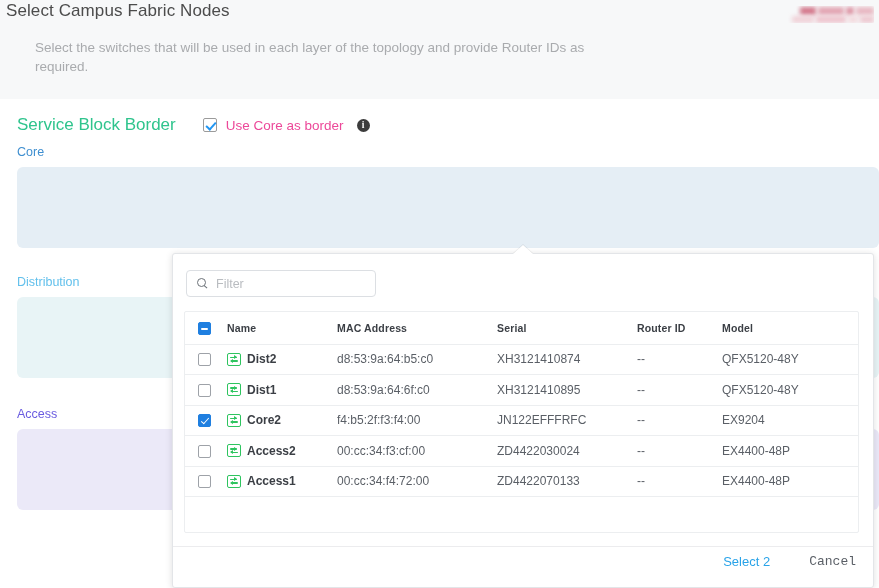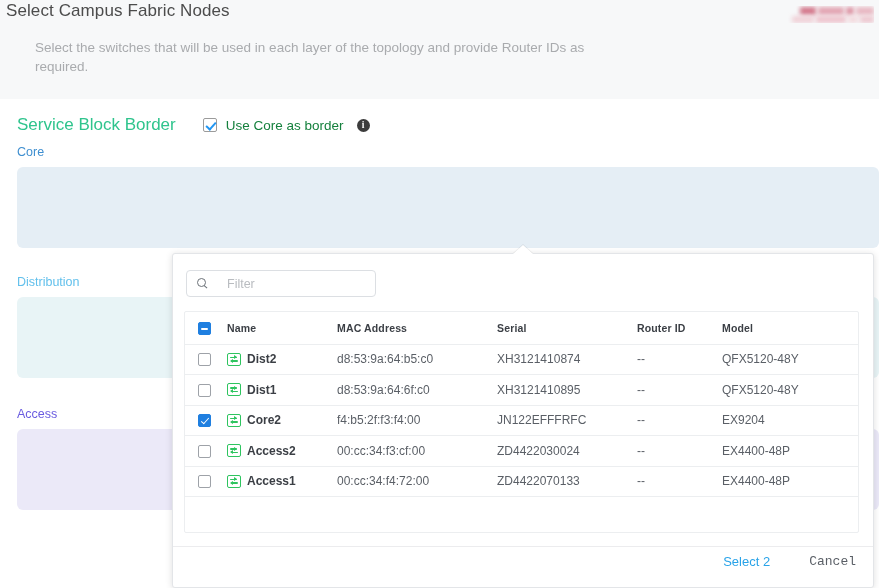--- a/index.html
+++ b/index.html
@@ -52,21 +52,21 @@
   .chk-core-border {
     width: 14px; height: 14px; border: 1px solid #9b9b9b; border-radius: 2px;
     background: #ffffff; position: relative; display: inline-block;
     cursor: pointer;
   }
   .chk-core-border::after {
     content: ""; position: absolute; left: 4px; top: 1px;
     width: 4px; height: 8px; border: solid #2196f3;
     border-width: 0 2px 2px 0; transform: rotate(42deg);
   }
-  .chk-text { font-size: 13.5px; color: #15803d; }
+  .chk-text { font-size: 13.5px; color: #ec4899; }
   .info-icon {
     width: 13px; height: 13px; border-radius: 50%; background: #3c3c3c;
     color: #fff; font-size: 9.5px; line-height: 13px; text-align: center;
     font-weight: bold; font-family: "Liberation Serif", serif;
     display: inline-block; margin-left: 4px; cursor: pointer;
   }
 
   .zone-label {
     position: absolute; font-size: 12.5px; font-weight: 400;
   }
@@ -111,21 +111,21 @@
     border-bottom: 9px solid #ffffff;
     z-index: 21;
     filter: drop-shadow(0 -1px 0.5px rgba(0,0,0,0.07));
   }
 
   .filter-wrap {
     position: absolute; left: 13px; top: 16px; width: 190px; height: 27px;
   }
   .filter-input {
     width: 100%; height: 100%; border: 1px solid #dcdfe3; border-radius: 4px;
-    background: #fff; padding-left: 40px; font-size: 12.5px; color: #4c4c4c;
+    background: #fff; padding-left: 29px; font-size: 12.5px; color: #4c4c4c;
     font-family: "Liberation Sans", sans-serif; outline: none;
   }
   .filter-input::placeholder { color: #b9bcc0; }
   .search-icon {
     position: absolute; left: 11px; top: 8px; width: 11px; height: 11px;
     pointer-events: none;
   }
   .search-icon::before {
     content: ""; position: absolute; left: 0; top: 0;
     width: 7px; height: 7px; border: 1.4px solid #6c7278; border-radius: 50%;

